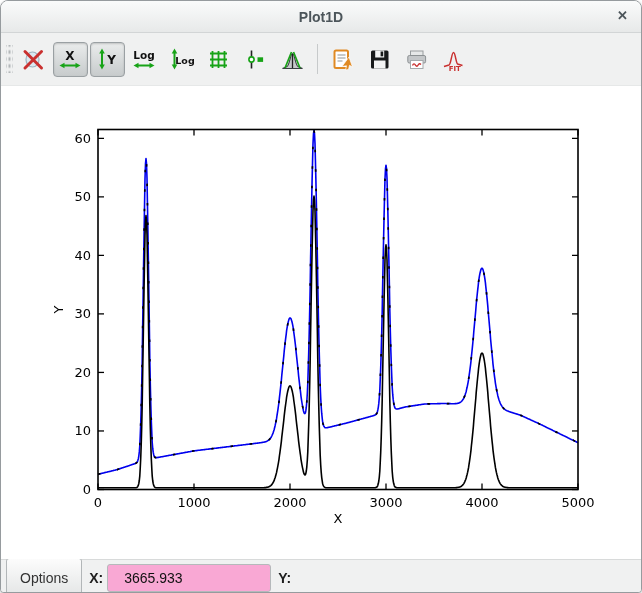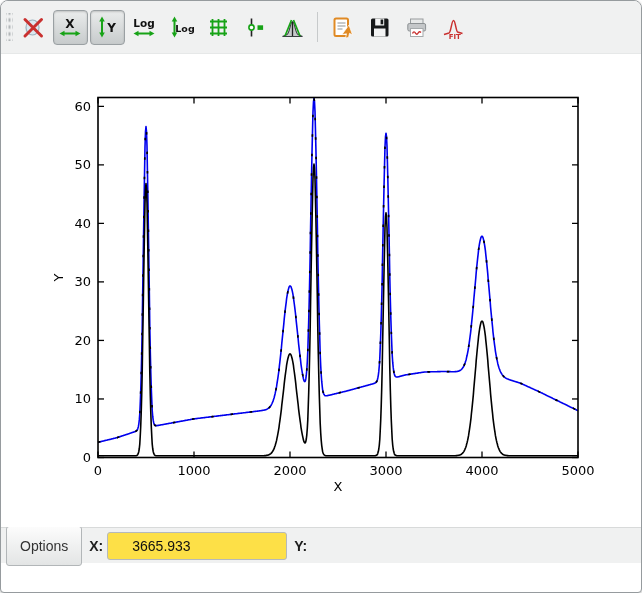--- a/index.html
+++ b/index.html
@@ -45,30 +45,34 @@
     height:36px;background:#f0f1f1;border-top:1px solid #d8dada;
     display:flex;align-items:center;padding:0 5px;box-sizing:border-box;
   }
   .options-btn{
     height:40px;padding:0 13px;background:linear-gradient(#fcfcfc,#e3e5e5);
     border:1px solid #b2b6b8;border-radius:3px;font-size:14px;color:#333;
     font-family:"Liberation Sans",sans-serif;cursor:default;
   }
   .coord-label{font-weight:bold;font-size:14px;color:#1d1d1d;margin:0 4px 0 7px;}
   .coord-field{
-    height:26px;width:130px;background:#fde047;border:1px solid #b5b9bb;
-    border-radius:3px;font-size:14px;color:#111;padding:0 24px;
+    height:26px;width:130px;background:#f9a8d4;border:1px solid #b5b9bb;
+    border-radius:3px;font-size:14px;color:#111;padding:0 16px;
     font-family:"Liberation Sans",sans-serif;
   }
 </style>
 </head>
 <body>
 
 <div class="window">
 
+  <div class="titlebar">
+    <span class="title">Plot1D</span>
+    <span class="close-btn">✕</span>
+  </div>
 
   <div class="toolbar">
     <div class="grip"></div>
     <span id="toolbar-buttons" style="display:flex;align-items:center;">
         <button class="tbtn">
           <svg width="25" height="25" viewBox="0 0 25 25" style="font-family:'DejaVu Sans',sans-serif">
             <ellipse cx="11.5" cy="12.5" rx="6.5" ry="7.5" fill="#dbe8f0" stroke="#9db4c0" stroke-width="1.2"></ellipse>
       <path d="M4 4.5 L20.5 21 M20.5 4.5 L4 21" stroke="#c9302f" stroke-width="3" stroke-linecap="round" fill="none"></path>
           </svg>
         </button>

